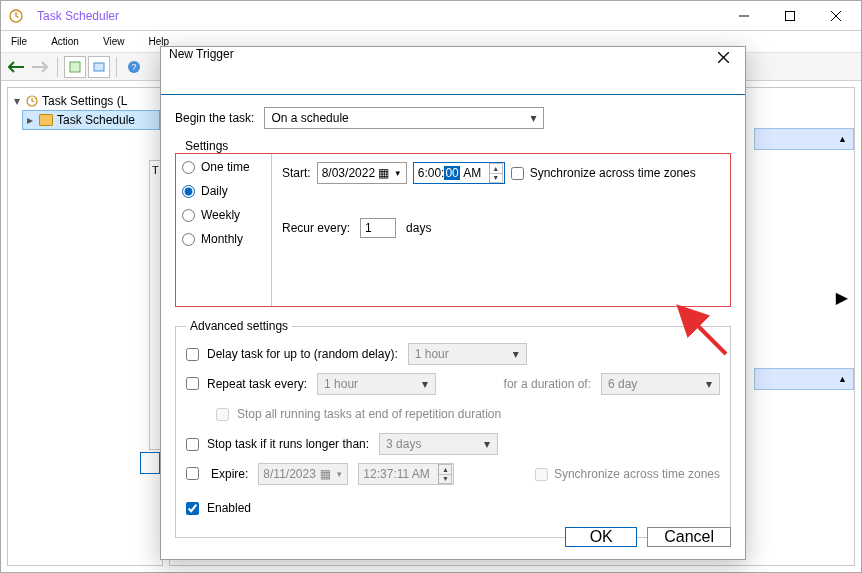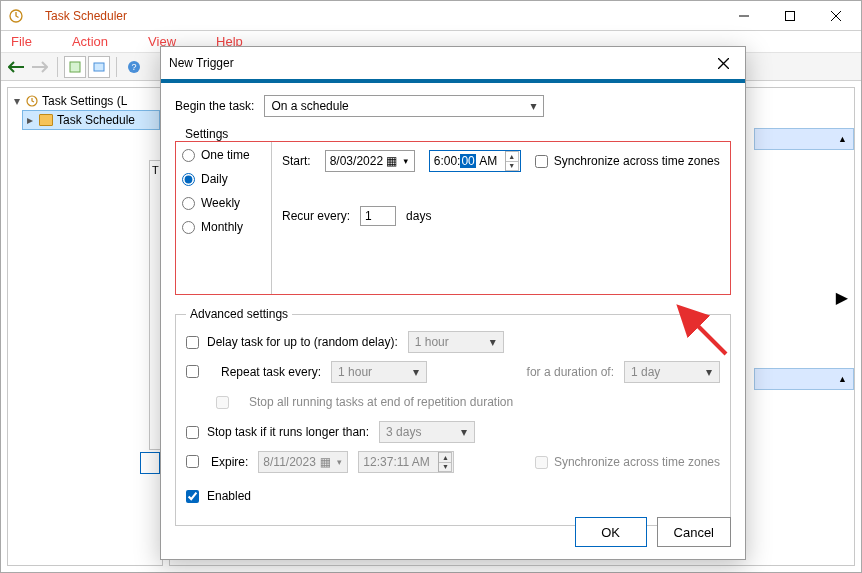--- a/index.html
+++ b/index.html
@@ -1,26 +1,26 @@
 <!DOCTYPE html>
 <html><head>
   <meta charset="utf-8">
   <style>
     * { margin: 0; padding: 0; box-sizing: border-box; font-family: "Segoe UI", Tahoma, sans-serif; }
     body { background: #fff; width: 862px; height: 573px; overflow: hidden; position: relative; }
 
     
     .ts-win { position: absolute; inset: 0; border: 1px solid #a8a8a8; background: #fff; }
     .ts-titlebar { height: 30px; display: flex; align-items: center; padding: 0 2px 0 8px; border-bottom: 1px solid #d0d0d0; }
-    .ts-titlebar .title-text { font-size: 12px; color: #c2410c; margin-left: 22px; }
+    .ts-titlebar .title-text { font-size: 12px; color: #8b5cf6; margin-left: 14px; }
     .ts-titlebar .title-controls { margin-left: auto; display: flex; }
     .ts-titlebar .tcbtn { width: 46px; height: 28px; display: flex; align-items: center; justify-content: center; font-size: 11px; color: #222; }
     .ts-titlebar .tcbtn svg { width: 10px; height: 10px; }
 
-    .ts-menubar { height: 22px; padding: 0 6px; display: flex; align-items: center; gap: 32px; border-bottom: 1px solid #e3e3e3; font-size: 13px; color: #ef4444; }
+    .ts-menubar { height: 22px; padding: 0 6px; display: flex; align-items: center; gap: 16px; border-bottom: 1px solid #e3e3e3; font-size: 10px; color: #000000; }
     .ts-menubar span { padding: 2px 4px; }
 
     .ts-toolbar { height: 28px; display: flex; align-items: center; gap: 2px; padding: 0 4px; border-bottom: 1px solid #d0d0d0; background: #f5f5f5; }
     .ts-toolbar .tbtn { width: 22px; height: 22px; border: 1px solid transparent; display: flex; align-items: center; justify-content: center; }
     .ts-toolbar .tbtn.sq { border: 1px solid #bdbdbd; background: #fff; }
     .ts-toolbar .sep { width: 1px; height: 20px; background: #c8c8c8; margin: 0 4px; }
 
     .ts-body { position: absolute; top: 82px; bottom: 2px; left: 2px; right: 2px; display: flex; }
     .ts-tree { width: 156px; border: 1px solid #c8c8c8; margin: 4px 0 4px 4px; padding: 4px 2px; font-size: 12px; }
     .ts-tree .row { display: flex; align-items: center; gap: 4px; padding: 2px 2px; }
@@ -29,63 +29,63 @@
     .folder-icon { width: 14px; height: 12px; background: #f6c35a; border: 1px solid #c08a1a; border-radius: 1px; }
 
     
     .ts-right { flex: 1; margin: 4px 4px 4px 6px; border: 1px solid #c8c8c8; position: relative; }
     .ts-right .upbar { position: absolute; top: 40px; right: 0; width: 100px; height: 22px; background: #d9e8ff; border: 1px solid #9dc3e6; display: flex; align-items: center; justify-content: flex-end; padding-right: 6px; }
     .ts-right .upbar2 { position: absolute; top: 280px; right: 0; width: 100px; height: 22px; background: #d9e8ff; border: 1px solid #9dc3e6; }
     .ts-right .arrow-right { position: absolute; top: 200px; right: 6px; }
 
     
     .dlg { position: absolute; left: 160px; top: 46px; width: 586px; height: 514px; background: #fff; border: 1px solid #9a9a9a; box-shadow: 0 6px 24px rgba(0,0,0,.25); font-size: 12px; color: #000; }
-    .dlg-titlebar { height: 36px; display: flex; align-items: center; padding: 0 8px; border-bottom: 4px solid #0369a1; }
+    .dlg-titlebar { height: 48px; display: flex; align-items: flex-start; padding: 0 8px; border-bottom: 1px solid #0369a1; }
     .dlg-titlebar .dtitle { font-size: 12px; }
     .dlg-titlebar .dclose { margin-left: auto; width: 28px; height: 20px; display: flex; align-items: center; justify-content: center; }
     .dlg-body { padding: 12px 14px 12px 14px; }
 
     .lbl { white-space: nowrap; }
 
     .row-begin { display: flex; align-items: center; gap: 10px; margin-bottom: 10px; }
     .dropdown { border: 1px solid #9a9a9a; height: 22px; background: #fff; display: flex; align-items: center; padding: 0 6px; position: relative; }
     .dropdown .dd-arrow { position: absolute; right: 2px; top: 0; bottom: 0; width: 16px; display: flex; align-items: center; justify-content: center; color: #444; }
     .dropdown.dis { background: #f0f0f0; color: #888; border-color: #c8c8c8; }
 
     fieldset { border: 1px solid #c8c8c8; padding: 10px 10px 10px 10px; margin-bottom: 12px; }
     fieldset legend { padding: 0 4px; font-size: 12px; }
 
     .settings-inner { display: flex; border: 1.5px solid #e24b4b; border-radius: 0; }
     .period-col { width: 96px; border-right: 1px solid #c8c8c8; padding: 6px 6px 28px 6px; display: flex; flex-direction: column; gap: 10px; }
     .period-col label { display: flex; align-items: center; gap: 6px; font-size: 12px; }
     input[type=radio], input[type=checkbox] { width: 13px; height: 13px; accent-color: #0067c0; }
 
     .start-col { flex: 1; padding: 8px 10px; }
-    .start-row { display: flex; align-items: center; gap: 14px; }
+    .start-row { display: flex; align-items: center; gap: 6px; }
     .datebox { border: 1px solid #9a9a9a; height: 22px; width: 90px; background: #fff; display: flex; align-items: center; padding: 0 4px; position: relative; font-size: 12px; }
     .datebox .cal { width: 16px; text-align: center; position: absolute; right: 14px; }
     .datebox .dd-arrow { width: 12px; text-align: center; position: absolute; right: 2px; }
     .timebox { border: 1px solid #0067c0; height: 22px; width: 92px; background: #fff; display: flex; align-items: center; padding: 0 2px 0 4px; position: relative; font-size: 12px; }
     .timebox .sel { background: #0067c0; color: #fff; padding: 0 1px; }
     .spinner { width: 14px; height: 20px; border-left: 1px solid #b0b0b0; position: absolute; right: 1px; top: 0; display: flex; flex-direction: column; }
     .spinner div { flex: 1; display: flex; align-items: center; justify-content: center; font-size: 7px; color: #444; border: 1px solid #c0c0c0; border-left: none; }
     .spinner div:first-child { border-bottom: none; }
 
     .recur-row { margin-top: 34px; display: flex; align-items: center; gap: 10px; }
     .numbox { border: 1px solid #9a9a9a; width: 36px; height: 20px; padding: 0 4px; display: flex; align-items: center; background: #fff; }
     .arow { display: flex; align-items: center; gap: 10px; margin-bottom: 8px; min-height: 22px; }
     .arow.indent { padding-left: 30px; color: #8a8a8a; }
     .arow .spacer { flex: 1; }
     .arow .graylbl { color: #8a8a8a; margin-left: 15px; }
-    .ddw { width: 96px; }
+    .ddw { width: 119px; }
     .datebox.dis { background: #f0f0f0; color: #888; border-color: #c8c8c8; }
     .timebox2 { border: 1px solid #c8c8c8; background: #f0f0f0; height: 22px; width: 96px; display: flex; align-items: center; padding: 0 4px; position: relative; color: #888; }
 
     .dlg-buttons { position: absolute; right: 14px; bottom: 12px; display: flex; gap: 10px; }
-    .btn { min-width: 72px; height: 30px; border: 1px solid #8a8a8a; background: #fff; font-size: 13px; padding: 0 16px; display: flex; align-items: center; justify-content: center; }
+    .btn { min-width: 72px; height: 20px; border: 1px solid #8a8a8a; background: #fff; font-size: 16px; padding: 0 16px; display: flex; align-items: center; justify-content: center; }
     .btn.primary { border: 1px solid #0067c0; }
 
     
     .anno-arrow { position: absolute; left: 670px; top: 298px; pointer-events: none; }
 
     svg.icn { display: block; }
     .chev { font-size: 9px; }
   </style>
 </head>
 <body>
@@ -278,38 +278,38 @@
             <input type="checkbox" style=""> 
             <span>Delay task for up to (random delay):</span>
           </label>
         <div class="dropdown dis ddw">
             <span>1 hour</span>
             <span class="dd-arrow">▾</span>
           </div>
       </div>
 
       <div class="arow">
-        <label style="display:flex;align-items:flex-start;gap:22px">
+        <label style="display:flex;align-items:flex-start;gap:8px">
             <input type="checkbox" style=""> 
             <span>Repeat task every:</span>
           </label>
         <div class="dropdown dis ddw">
             <span>1 hour</span>
             <span class="dd-arrow">▾</span>
           </div>
         <span class="spacer"></span>
         <span class="graylbl">for a duration of:</span>
         <div class="dropdown dis ddw">
-            <span>1 day</span>
+            <span>6 day</span>
             <span class="dd-arrow">▾</span>
           </div>
       </div>
 
       <div class="arow indent">
-        <label style="display:flex;align-items:center;gap:20px">
+        <label style="display:flex;align-items:center;gap:8px">
             <input type="checkbox" disabled="" style=""> 
             <span>Stop all running tasks at end of repetition duration</span>
           </label>
       </div>
 
       <div class="arow">
         <label style="display:flex;align-items:center;gap:8px">
             <input type="checkbox" style=""> 
             <span>Stop task if it runs longer than:</span>
           </label>

